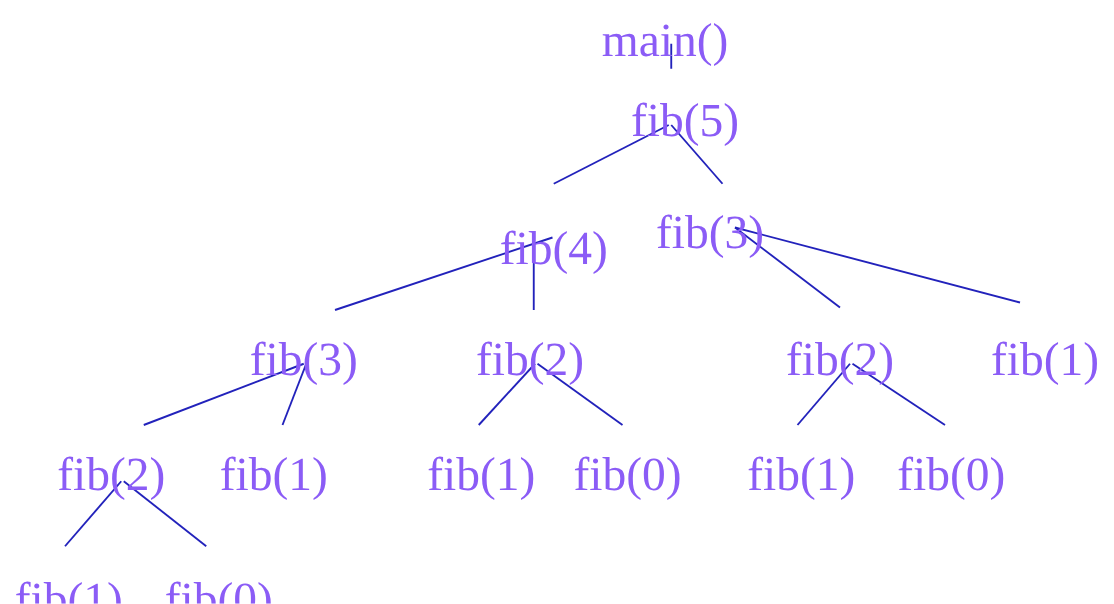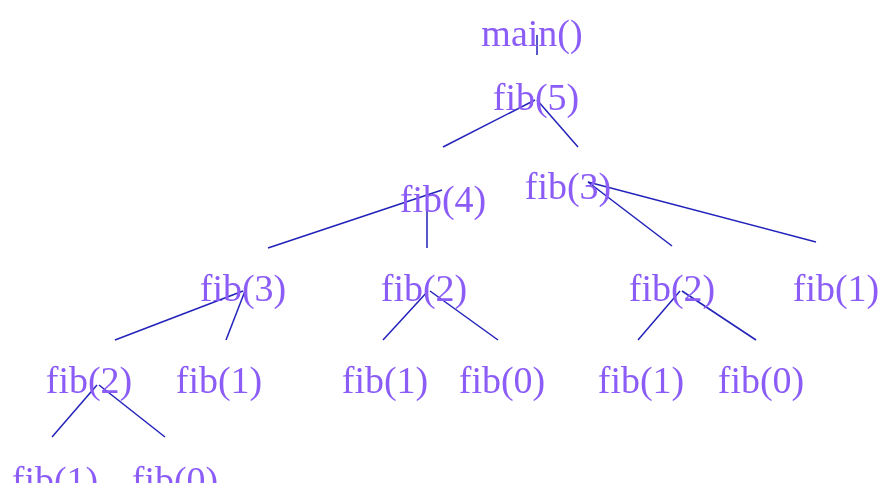--- a/index.html
+++ b/index.html
@@ -50,21 +50,21 @@
       <line x1="245" y1="291" x2="226" y2="340" stroke="#2222bb" stroke-width="1.5" shape-rendering="geometricPrecision"></line>
       <line x1="428" y1="291" x2="383" y2="340" stroke="#2222bb" stroke-width="1.5" shape-rendering="geometricPrecision"></line>
       <line x1="430" y1="291" x2="498" y2="340" stroke="#2222bb" stroke-width="1.5" shape-rendering="geometricPrecision"></line>
       <line x1="680" y1="291" x2="638" y2="340" stroke="#2222bb" stroke-width="1.5" shape-rendering="geometricPrecision"></line>
       <line x1="682" y1="291" x2="756" y2="340" stroke="#2222bb" stroke-width="1.5" shape-rendering="geometricPrecision"></line>
       <line x1="97" y1="385" x2="52" y2="437" stroke="#2222bb" stroke-width="1.5" shape-rendering="geometricPrecision"></line>
       <line x1="99" y1="385" x2="165" y2="437" stroke="#2222bb" stroke-width="1.5" shape-rendering="geometricPrecision"></line>
     </svg>
   <div id="node-layer">
       <div class="node" style="left: 532px; top: 14px;">main()</div>
-      <div class="node" style="left: 536px; top: 78px;">fib(5)</div>
+      <div class="node" style="left: 548px; top: 78px;">fib(5)</div>
       <div class="node" style="left: 443px; top: 180px;">fib(4)</div>
       <div class="node" style="left: 568px; top: 167px;">fib(3)</div>
       <div class="node" style="left: 243px; top: 269px;">fib(3)</div>
       <div class="node" style="left: 424px; top: 269px;">fib(2)</div>
       <div class="node" style="left: 672px; top: 269px;">fib(2)</div>
       <div class="node" style="left: 836px; top: 269px;">fib(1)</div>
       <div class="node" style="left: 89px; top: 361px;">fib(2)</div>
       <div class="node" style="left: 219px; top: 361px;">fib(1)</div>
       <div class="node" style="left: 385px; top: 361px;">fib(1)</div>
       <div class="node" style="left: 502px; top: 361px;">fib(0)</div>

